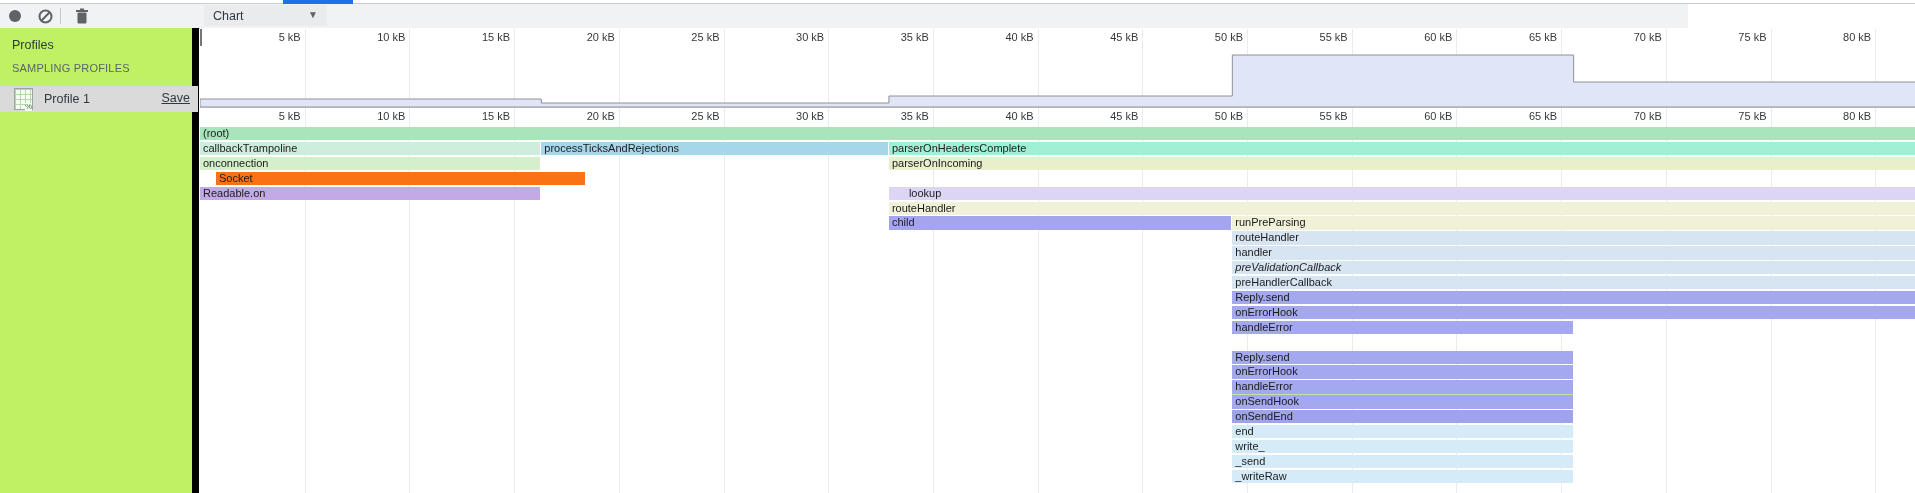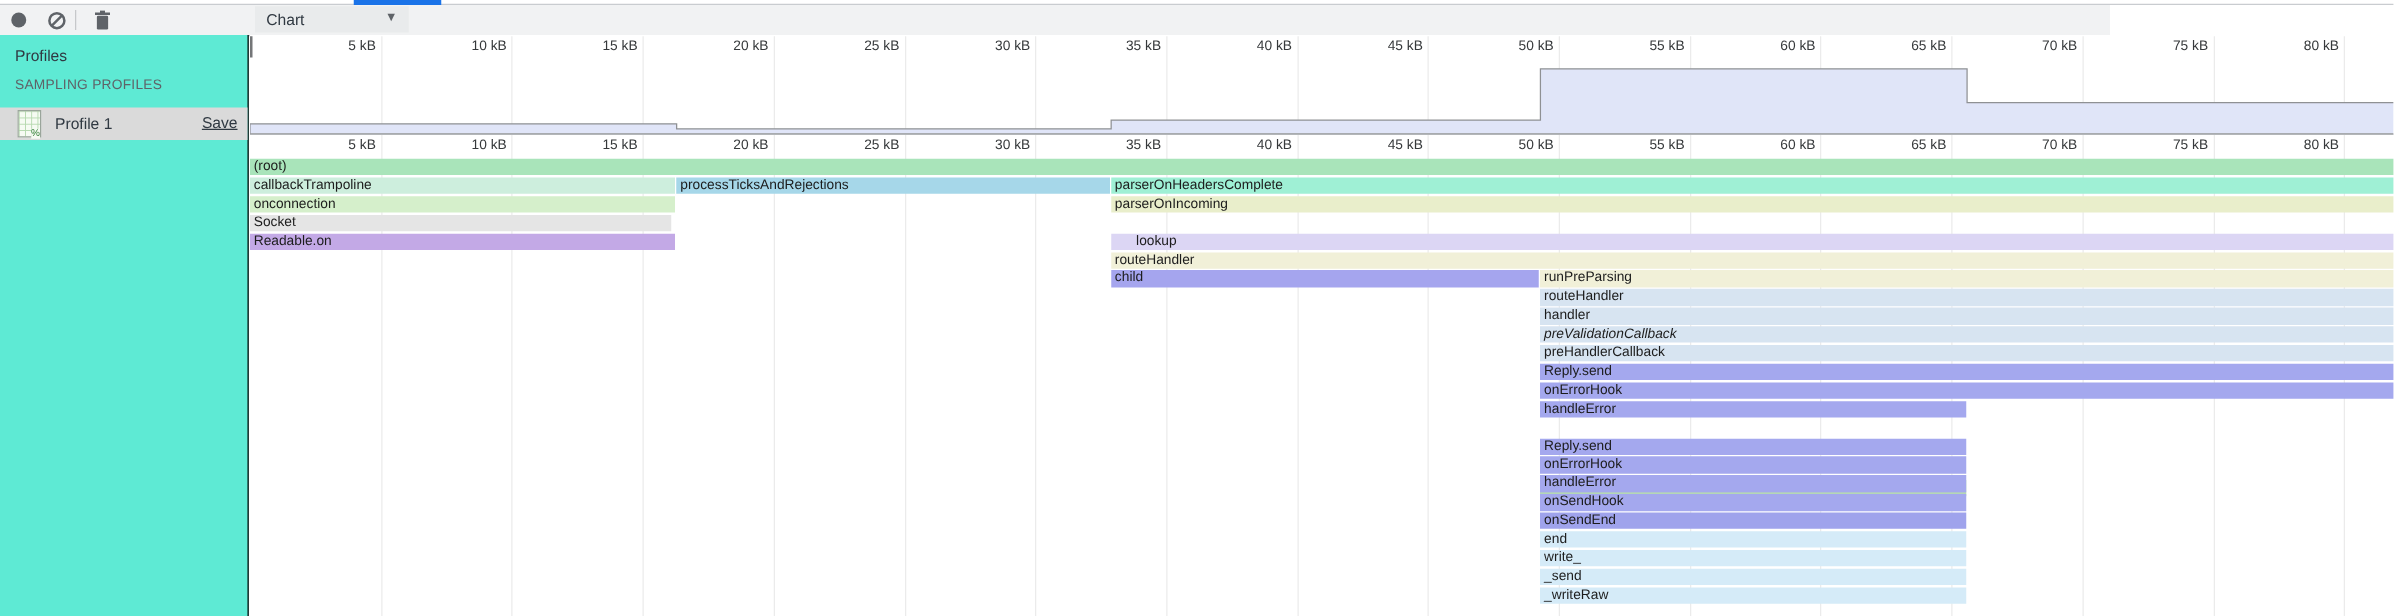--- a/index.html
+++ b/index.html
@@ -14,21 +14,21 @@
 
   
   .toolbar{left:0;top:4px;width:1688px;height:24px;background:#f1f2f3;border-bottom:1px solid #c9cbce;}
   .tb-btn{position:absolute;top:2px;width:22px;height:20px;display:flex;align-items:center;justify-content:center;cursor:pointer;}
   .tb-sep{position:absolute;left:60px;top:4px;width:1px;height:16px;background:#c6c8ca;}
   .view-select{position:absolute;left:204px;top:1px;width:123px;height:21px;background:#e9ebec;
       display:flex;align-items:center;font-size:12.5px;color:#303942;padding-left:9px;box-sizing:border-box;cursor:pointer;}
   .view-select .arrow{position:absolute;right:9px;top:4px;font-size:10px;color:#5f6368;}
 
   
-  .sidebar{left:0;top:28px;width:199px;height:465px;background:#5eead4;border-right:1px solid #000000;box-sizing:border-box;}
+  .sidebar{left:0;top:28px;width:199px;height:465px;background:#bef264;border-right:7px solid #000000;box-sizing:border-box;}
   .sb-heading{position:absolute;left:12px;top:10px;font-size:12.5px;color:#303942;}
   .sb-section{position:absolute;left:12px;top:34px;font-size:11px;color:#5f6368;letter-spacing:.2px;}
   .profile-row{position:absolute;left:0;top:58px;width:198px;height:26px;background:#dadada;
       display:flex;align-items:center;cursor:pointer;}
   .heap-icon{width:19px;height:22px;margin-left:14px;background:#f6fbf3;border:1px solid #9aa59b;
       position:relative;box-sizing:border-box;
       background-image:linear-gradient(#b5d8ae 1px,transparent 1px),linear-gradient(90deg,#b5d8ae 1px,transparent 1px);
       background-size:5px 5px;}
   .heap-icon .pct{position:absolute;right:0;bottom:-2px;font-size:8px;color:#2e7d32;background:#f6fbf3;line-height:8px;}
   .profile-name{margin-left:11px;font-size:12.5px;color:#303942;}
@@ -142,21 +142,21 @@
         <path d="M 0 79 L 0 71 L 341.3220000000001 71 L 341.3220000000001 75 L 688.926 75 L 688.926 68 L 1032.342 68 L 1032.342 27 L 1373.664 27 L 1373.664 54 L 1717.0800000000002 54 L 1717.0800000000002 79 Z" fill="#e0e5f8" stroke="#8f9194" stroke-width="1"></path>
       </svg>
       <div class="overview-sep" style=""></div>
       <div class="overview-handle" style=""></div>
       <div class="frame" style="left:0.0px;top:99.0px;width:1716.1px;height:13.4px;background:#a9e4ba;" title="(root)">(root)</div>
       <div class="frame" style="left:0.0px;top:113.9px;width:340.3px;height:13.4px;background:#cdeedd;" title="callbackTrampoline">callbackTrampoline</div>
       <div class="frame" style="left:341.3px;top:113.9px;width:346.6px;height:13.4px;background:#a6d7e9;" title="processTicksAndRejections">processTicksAndRejections</div>
       <div class="frame" style="left:688.9px;top:113.9px;width:1027.2px;height:13.4px;background:#9ff0d5;" title="parserOnHeadersComplete">parserOnHeadersComplete</div>
       <div class="frame" style="left:0.0px;top:128.8px;width:340.3px;height:13.4px;background:#d5efcb;" title="onconnection">onconnection</div>
       <div class="frame" style="left:688.9px;top:128.8px;width:1027.2px;height:13.4px;background:#e9eecb;" title="parserOnIncoming">parserOnIncoming</div>
-      <div class="frame" style="left:0.0px;top:143.7px;width:337px;height:13.4px;background:#e5e5e5;" title="Socket">Socket</div>
+      <div class="frame" style="left:16px;top:143.7px;width:369px;height:13.4px;background:#f97316;" title="Socket">Socket</div>
       <div class="frame" style="left:0.0px;top:158.6px;width:340.3px;height:13.4px;background:#c3a9e6;" title="Readable.on">Readable.on</div>
       <div class="frame" style="left:688.9px;top:158.6px;width:1027.2px;height:13.4px;background:#dcd6f4;padding-left:20px;" title="lookup">lookup</div>
       <div class="frame" style="left:688.9px;top:173.5px;width:1027.2px;height:13.4px;background:#f1f0d8;" title="routeHandler">routeHandler</div>
       <div class="frame" style="left:688.9px;top:188.4px;width:342.4px;height:13.4px;background:#a5a5ee;" title="child">child</div>
       <div class="frame" style="left:1032.3px;top:188.4px;width:683.7px;height:13.4px;background:#f1f0d8;" title="runPreParsing">runPreParsing</div>
       <div class="frame" style="left:1032.3px;top:203.3px;width:683.7px;height:13.4px;background:#d7e4f1;" title="handleRequest">routeHandler</div>
       <div class="frame" style="left:1032.3px;top:218.2px;width:683.7px;height:13.4px;background:#d7e4f1;" title="handler">handler</div>
       <div class="frame" style="left:1032.3px;top:233.1px;width:683.7px;height:13.4px;background:#d7e4f1;font-style:italic;" title="preValidationCallback">preValidationCallback</div>
       <div class="frame" style="left:1032.3px;top:248.0px;width:683.7px;height:13.4px;background:#d7e4f1;" title="preHandlerCallback">preHandlerCallback</div>
       <div class="frame" style="left:1032.3px;top:262.9px;width:683.7px;height:13.4px;background:#a4a8ee;" title="Reply.send">Reply.send</div>

